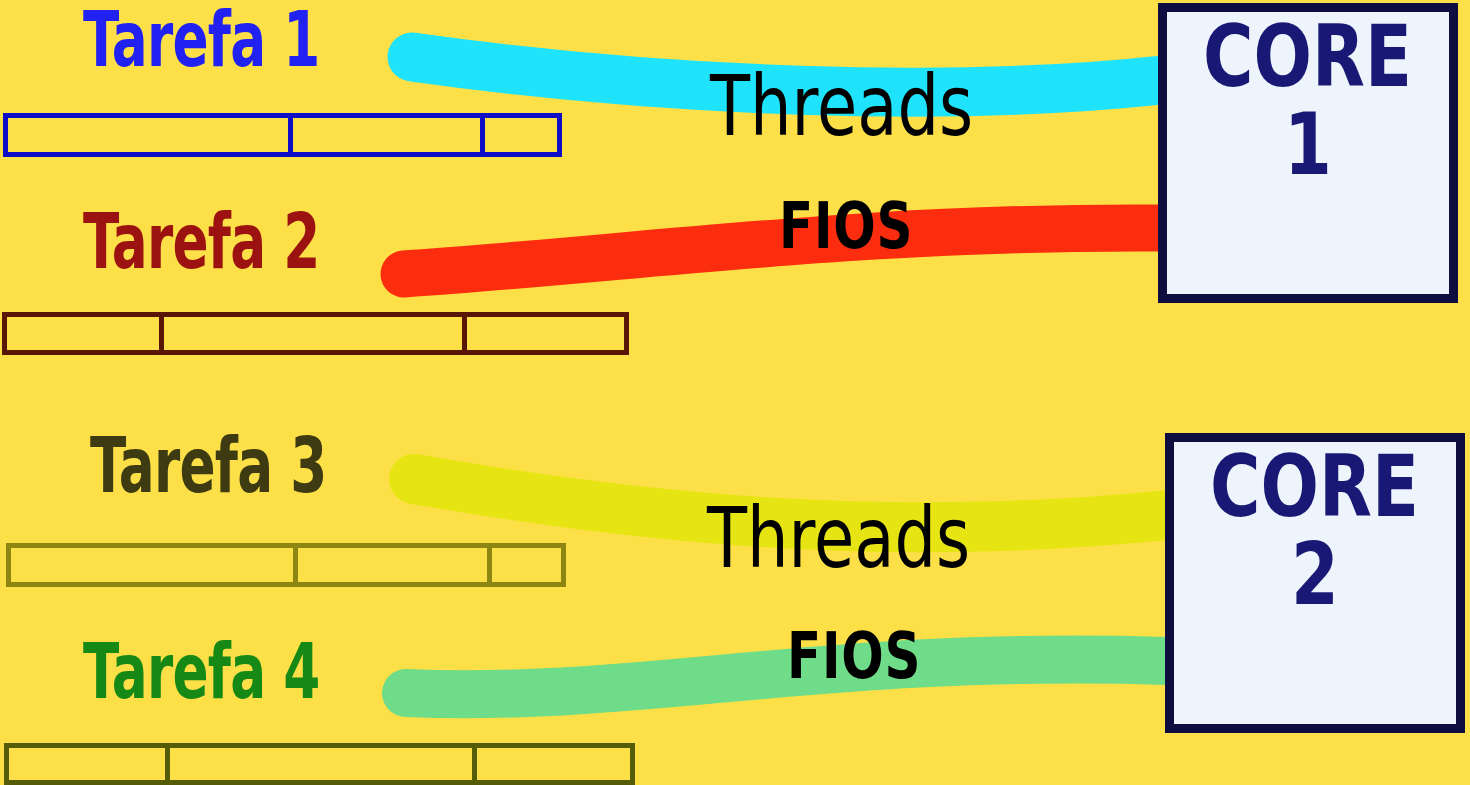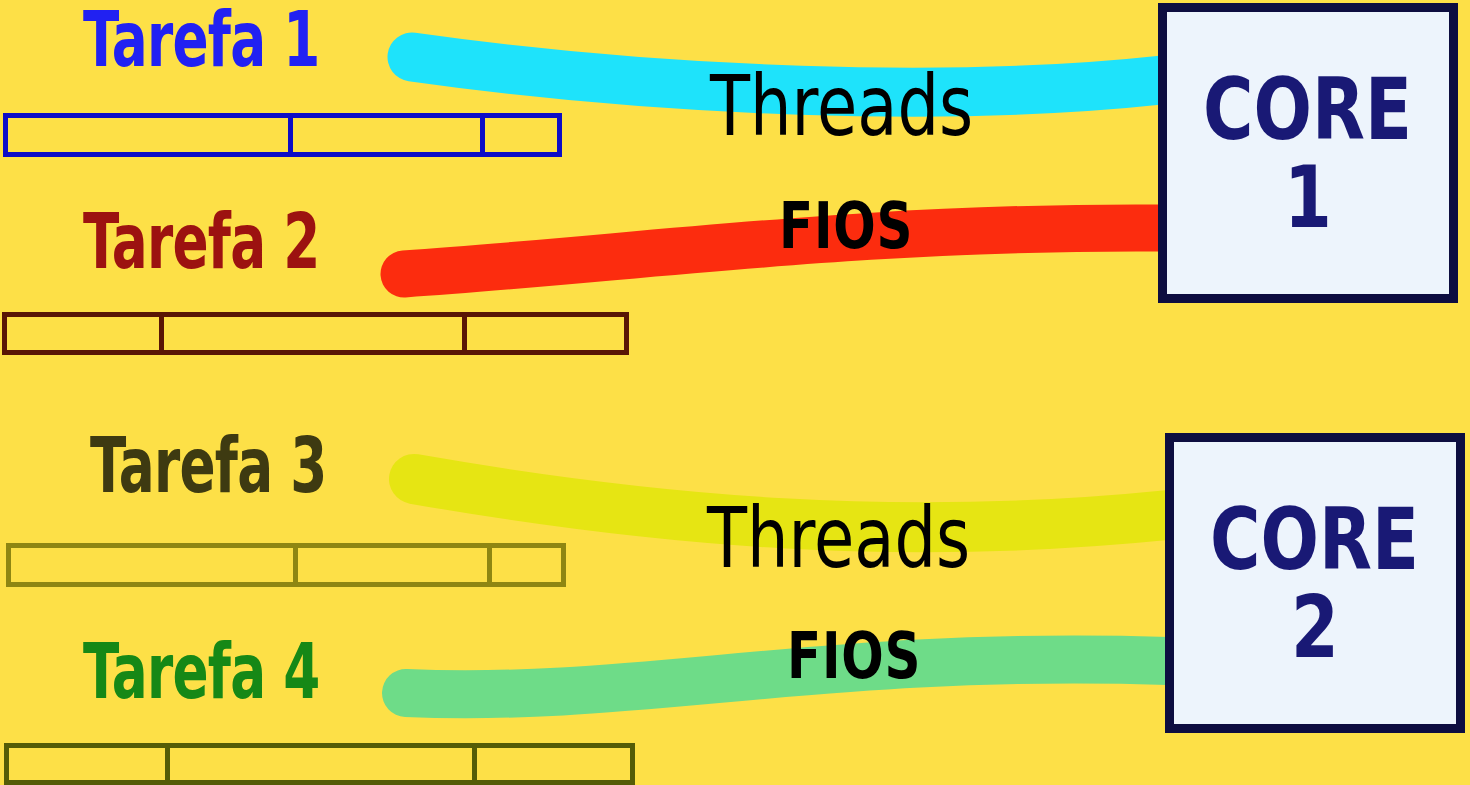--- a/index.html
+++ b/index.html
@@ -46,21 +46,21 @@
   .threads-label{font-size:84px;font-weight:normal;}
   .fios-label{font-size:64px;font-weight:bold;letter-spacing:1px;}
   
   .core-box{
     position:absolute;
     box-sizing:border-box;
     border:9px solid var(--cb,#0d0d40);
     display:flex;
     flex-direction:column;
     align-items:center;
-    justify-content:center;
+    justify-content:flex-start;
     z-index:4;
   }
   .core-box .core-line{
     font-size:86px;
     font-weight:bold;
     line-height:88px;
     transform:scaleX(0.80);
     transform-origin:50% 50%;
   }
   .layer3{position:absolute;left:0;top:0;width:100%;height:100%;z-index:3;}

